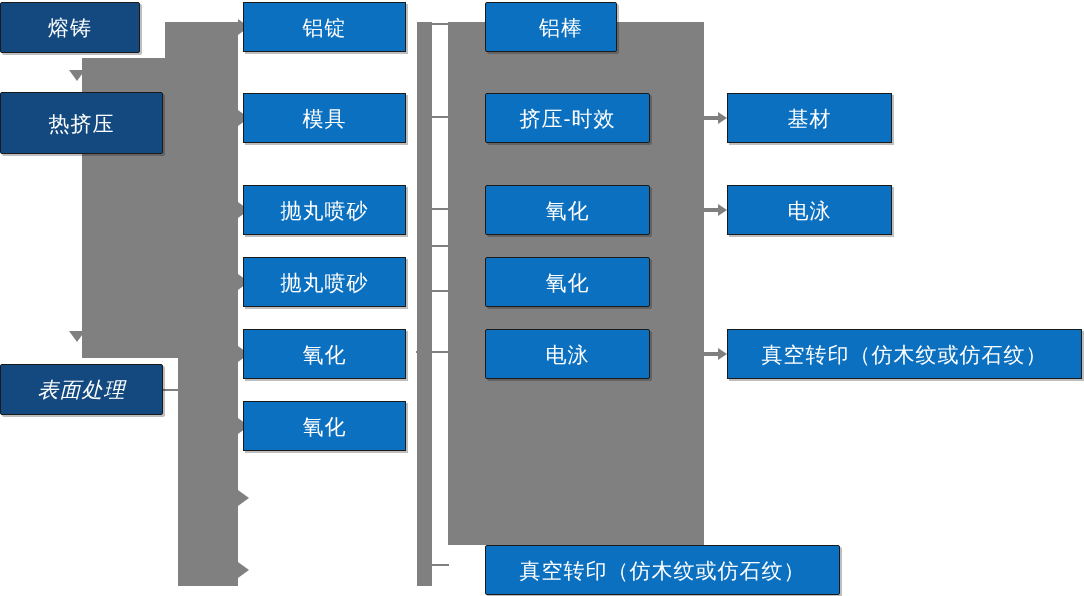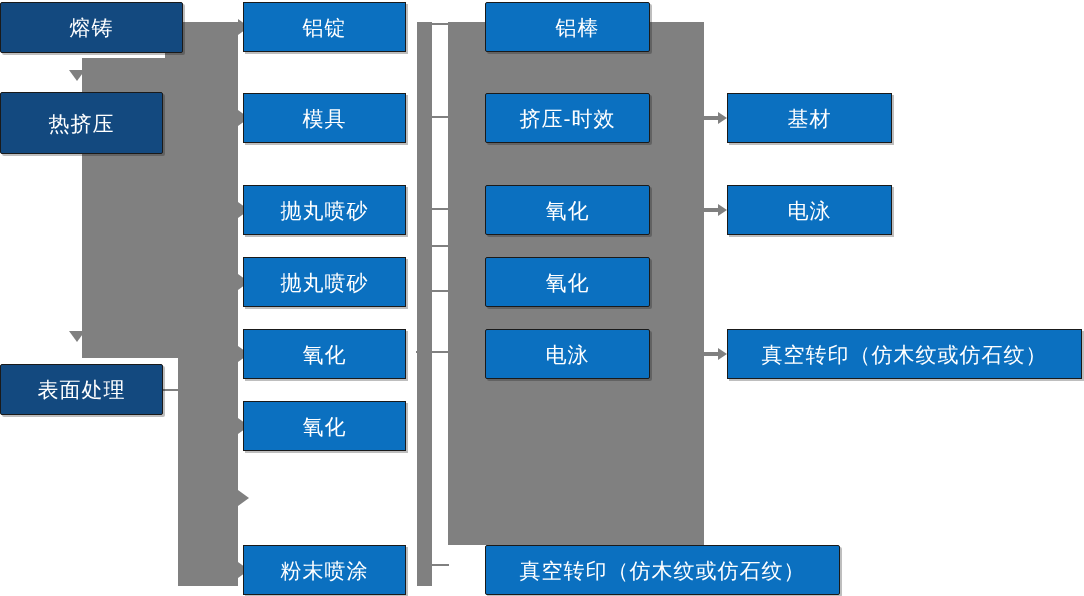--- a/index.html
+++ b/index.html
@@ -129,27 +129,27 @@
   </div>
   <div class="small-arrow" style="left:704px; top:204px;">
     <div class="stem"></div>
       <div class="head"></div>
   </div>
   <div class="small-arrow" style="left:704px; top:348px;">
     <div class="stem"></div>
       <div class="head"></div>
   </div>
 
-  <div class="node dark squared" style="left:0px; top:2px; width:183px; height:51px;text-align:center;">
+  <div class="node dark squared" style="left:0px; top:2px; width:140px; height:51px;text-align:center;">
     <span>熔铸</span>
   </div>
   <div class="node dark squared" style="left:0px; top:92px; width:163px; height:62px;">
     <span>热挤压</span>
   </div>
-  <div class="node dark squared" style="left:0px; top:364px; width:163px; height:51px;">
+  <div class="node dark squared" style="left:0px; top:364px; width:163px; height:51px;font-style:italic;">
     <span>表面处理</span>
   </div>
 
   <div class="node bright" style="left:243px; top:2px; width:163px; height:50px;">
     <span>铝锭</span>
   </div>
   <div class="node bright" style="left:243px; top:93px; width:163px; height:50px;">
     <span>模具</span>
   </div>
   <div class="node bright" style="left:243px; top:185px; width:163px; height:50px;">
@@ -157,25 +157,22 @@
   </div>
   <div class="node bright" style="left:243px; top:257px; width:163px; height:50px;">
     <span>抛丸喷砂</span>
   </div>
   <div class="node bright" style="left:243px; top:329px; width:163px; height:50px;">
     <span>氧化</span>
   </div>
   <div class="node bright" style="left:243px; top:401px; width:163px; height:50px;">
     <span>氧化</span>
   </div>
-  <div class="node bright" style="left:243px; top:545px; width:163px; height:50px;">
-    <span>粉末喷涂</span>
-  </div>
 
-  <div class="node bright squared" style="left:485px; top:2px; width:165px; height:50px;padding-left:20px;">
+  <div class="node bright squared" style="left:485px; top:2px; width:132px; height:50px;padding-left:20px;">
     <span>铝棒</span>
   </div>
   <div class="node bright squared" style="left:485px; top:93px; width:165px; height:50px;">
     <span>挤压-时效</span>
   </div>
   <div class="node bright squared" style="left:485px; top:185px; width:165px; height:50px;">
     <span>氧化</span>
   </div>
   <div class="node bright squared" style="left:485px; top:257px; width:165px; height:50px;">
     <span>氧化</span>

